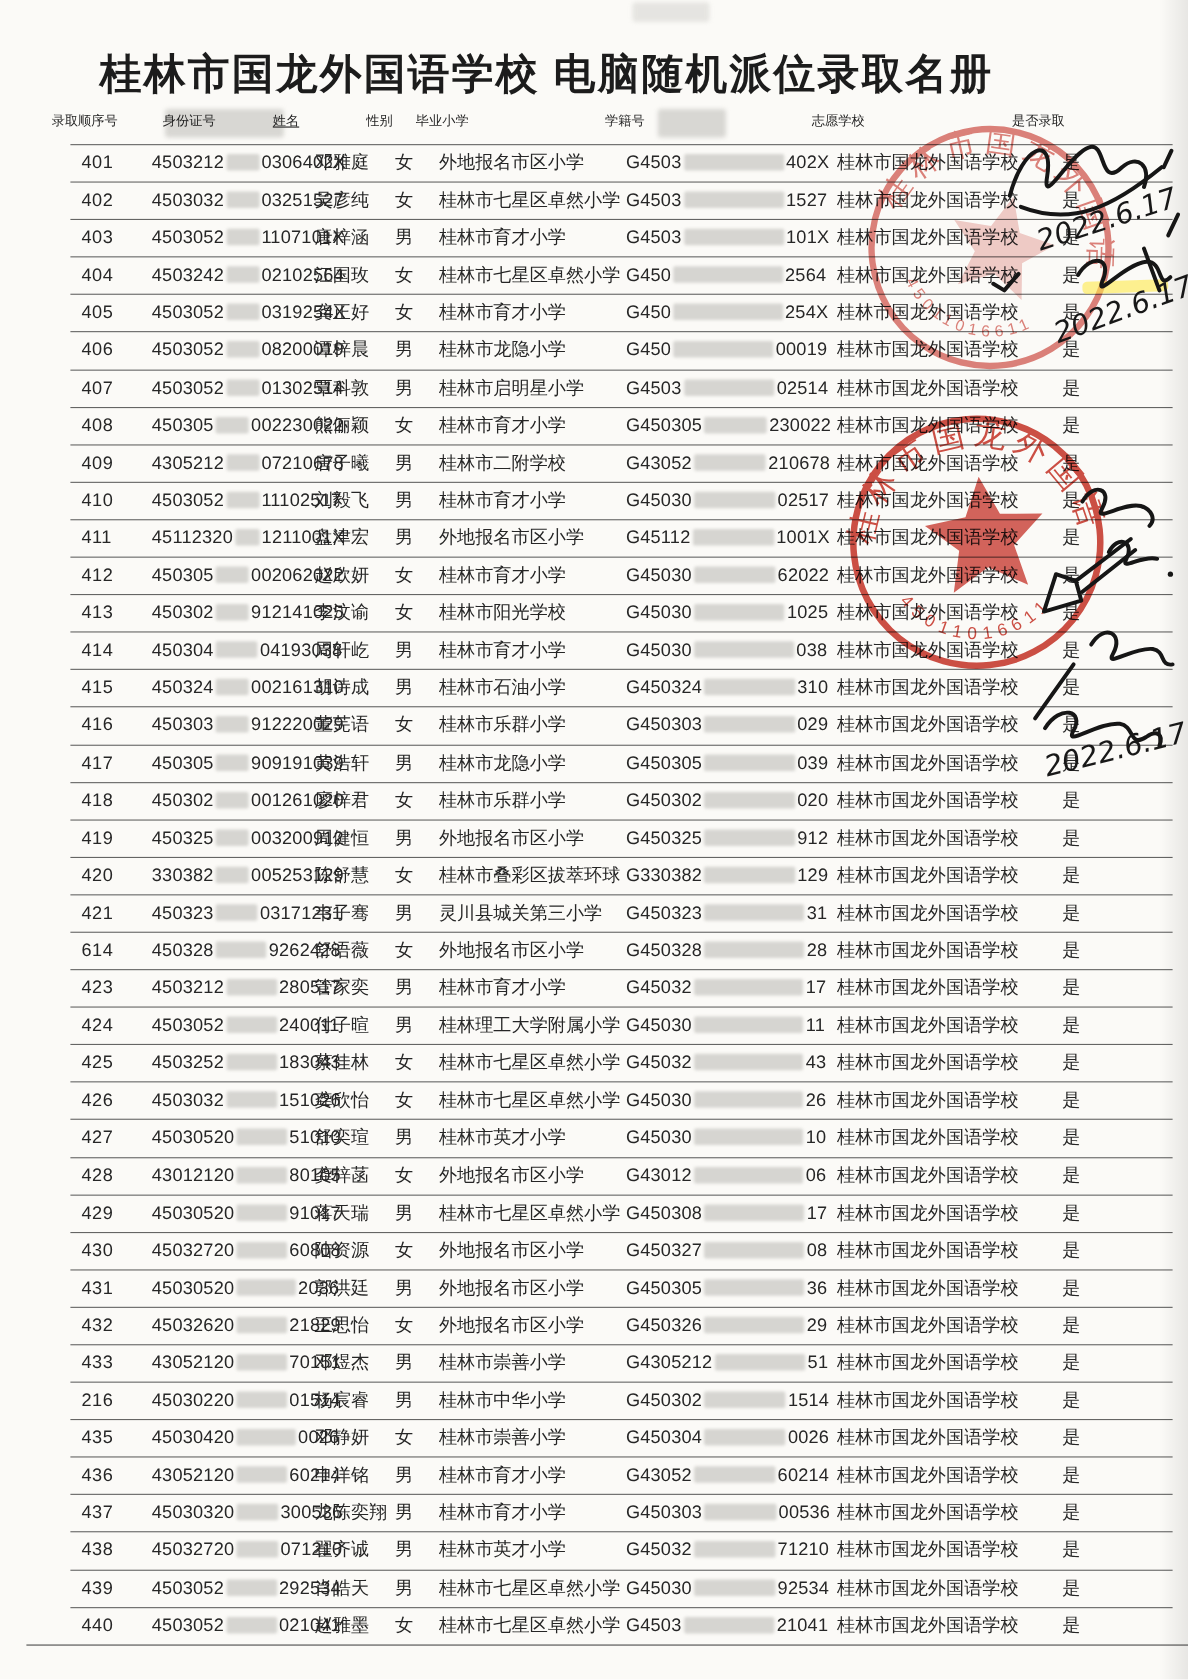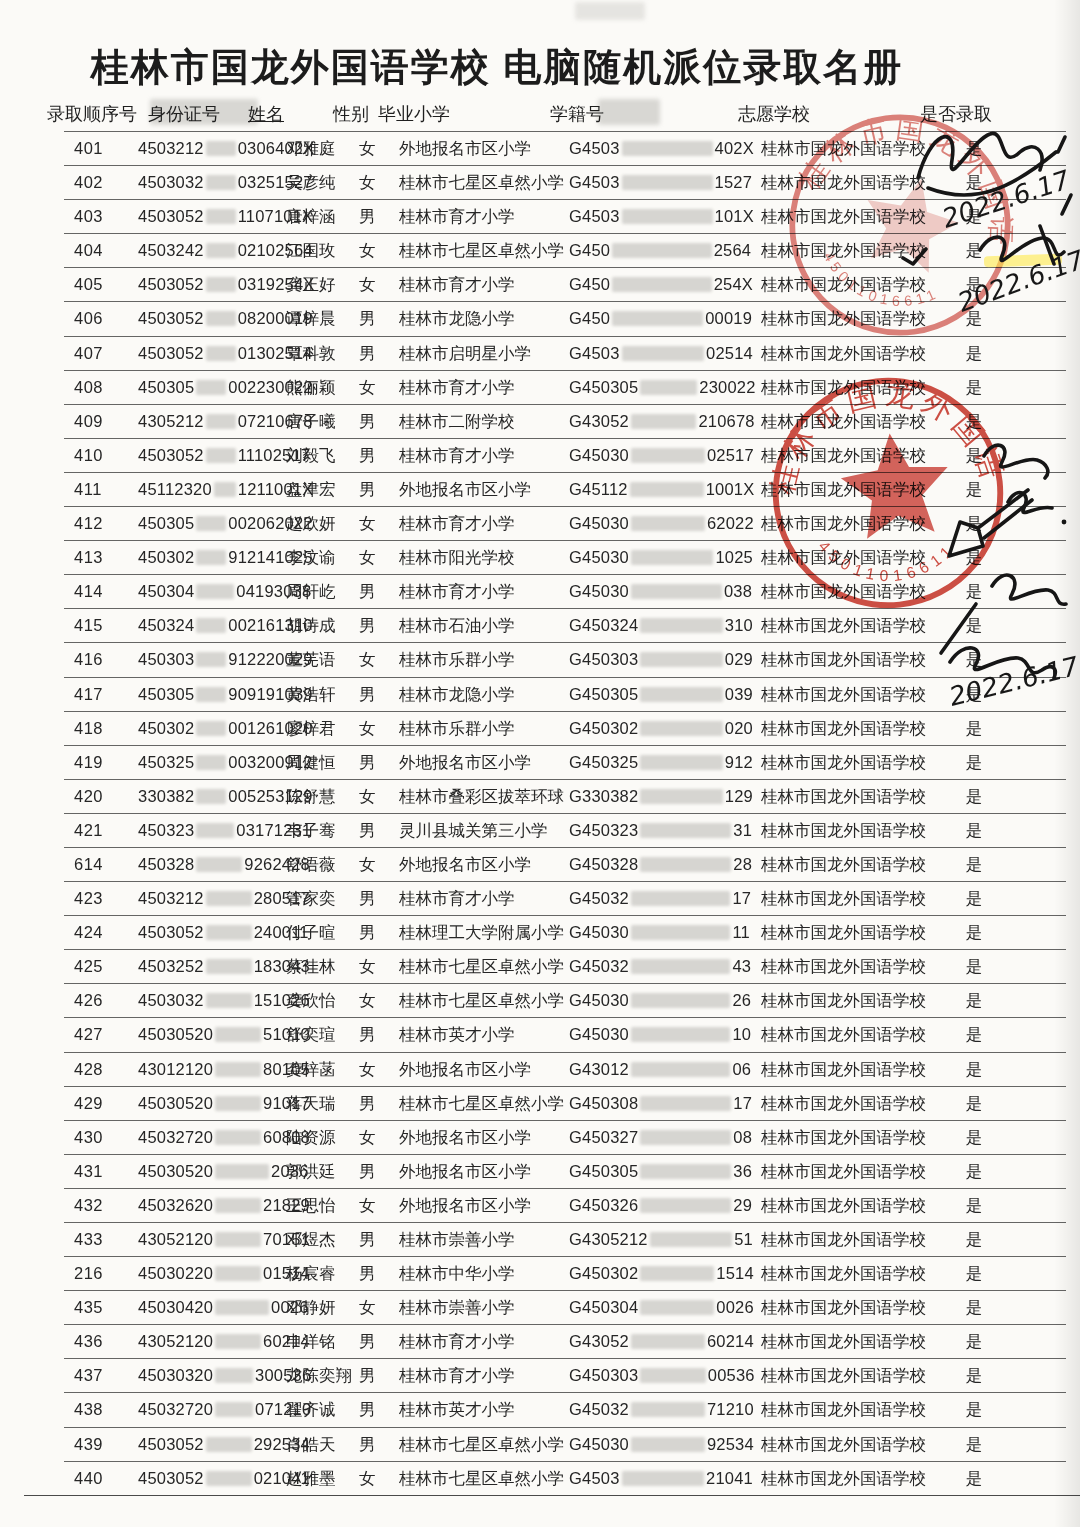--- a/index.html
+++ b/index.html
@@ -11,21 +11,21 @@
   .page::after{ 
     content:"";position:absolute;top:0;right:0;width:26px;height:100%;
     background:linear-gradient(to right, rgba(0,0,0,0), rgba(0,0,0,0.08));
     pointer-events:none;
   }
   .title{
     position:absolute;top:42px;left:0;width:994px;text-align:center;
     font-size:38px;font-weight:bold;letter-spacing:2px;color:#1c1c1c;
   }
   
-  .thead{position:absolute;top:97px;left:0;width:1080px;height:34px;font-size:18px;color:#1f1f1f;}
+  .thead{position:absolute;top:97px;left:0;width:1080px;height:34px;font-size:12px;color:#1f1f1f;}
   .thead span{position:absolute;top:5px;white-space:nowrap;}
   .h-seq{left:47px;} .h-id{left:148px;font-family:Liberation Mono, monospace;} .h-name{left:248px;text-decoration:underline;} .h-gender{left:333px;}
   .h-school{left:378px;} .h-sid{left:550px;} .h-wish{left:738px;} .h-admit{left:920px;}
   .hdr-smudge{position:absolute;background:#d8d7d3;filter:blur(2px);border-radius:3px;}
   .hs1{left:150px;top:99px;width:108px;height:26px;}
   .hs2{left:598px;top:99px;width:62px;height:26px;}
   .hs3{left:575px;top:2px;width:70px;height:18px;opacity:.6;}
   
   .tbody{position:absolute;top:131px;left:0;width:1080px;}
   .row{position:relative;width:1080px;height:34.1px;margin-left:24px;}

